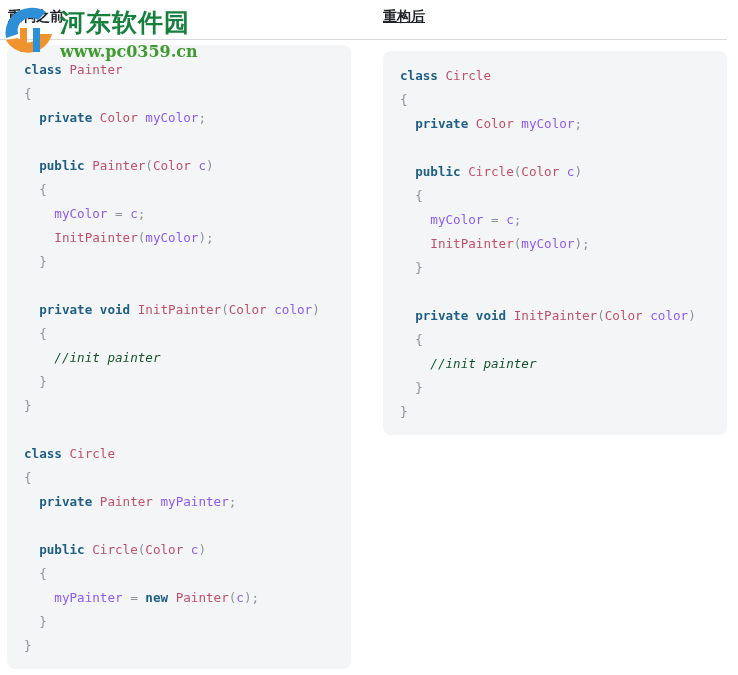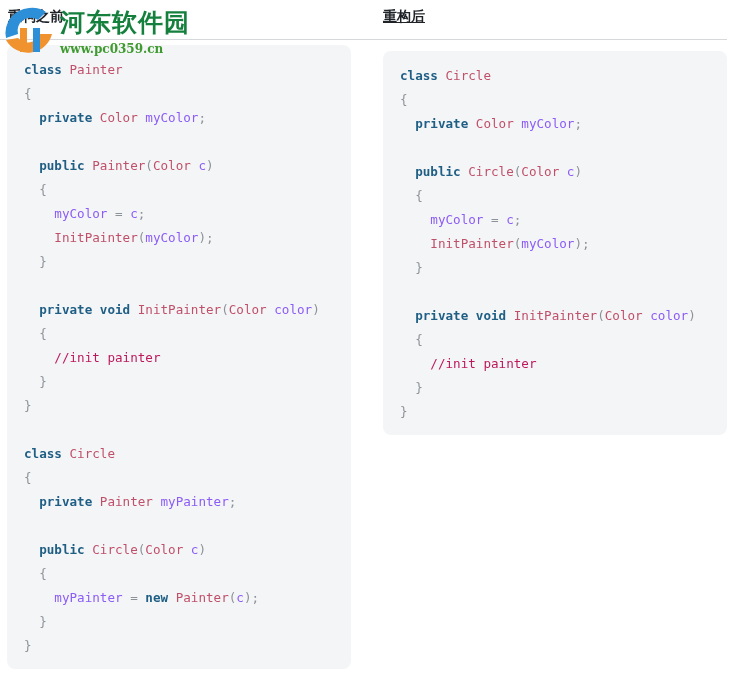--- a/index.html
+++ b/index.html
@@ -14,26 +14,26 @@
            padding: 0; }
   .panel.left { left: 7px; top: 45px; width: 344px; height: 624px; }
   .panel.right { left: 383px; top: 51px; width: 344px; height: 384px; }
   .code { position: absolute; left: 17px; top: 13px; margin: 0;
           font-family: "DejaVu Sans Mono", monospace; font-size: 12.6px; line-height: 24px;
           color: #24292f; white-space: pre; }
   .line { display: block; height: 24px; }
   .kw { color: #1f5f85; font-weight: bold; }
   .ty { color: #c0506a; }
   .pn { color: #8d9298; }
-  .cm { color: #be185d; }
+  .cm { color: #14532d; font-style: italic; }
   .id { color: #8b5cf6; }
   .logo { position: absolute; left: 0; top: 2px; width: 200px; height: 60px; pointer-events: none; }
   .logo .cn { position: absolute; left: 60px; top: 4px; font-size: 25px; font-weight: bold;
               color: #15803d; letter-spacing: 1px; font-family: "DejaVu Serif", serif; text-align: center; }
-  .logo .url { position: absolute; left: 60px; top: 40px; font-size: 12px; font-weight: bold;
+  .logo .url { position: absolute; left: 60px; top: 40px; font-size: 16px; font-weight: bold;
                color: #3f9a2f; font-family: "DejaVu Serif", serif; }
 </style>
 </head>
 <body>
 
 <div class="col-title left">重构之前</div>
 <div class="col-title right">重构后</div>
 <div class="divider"></div>
 
 <div class="panel left">

